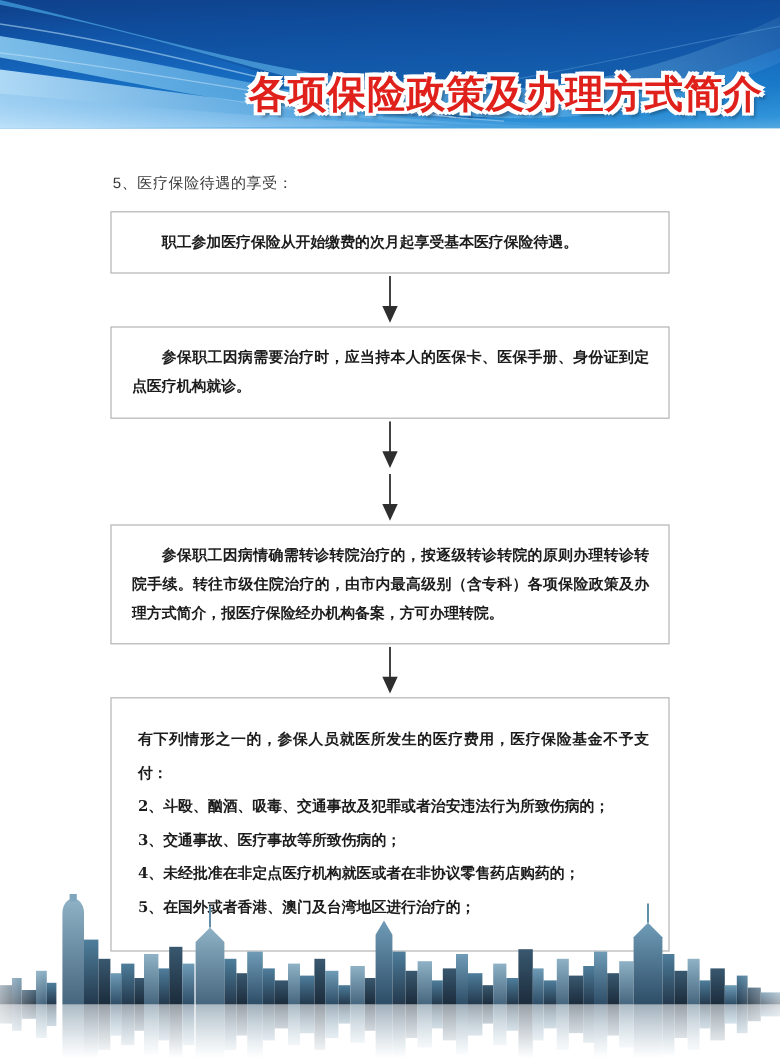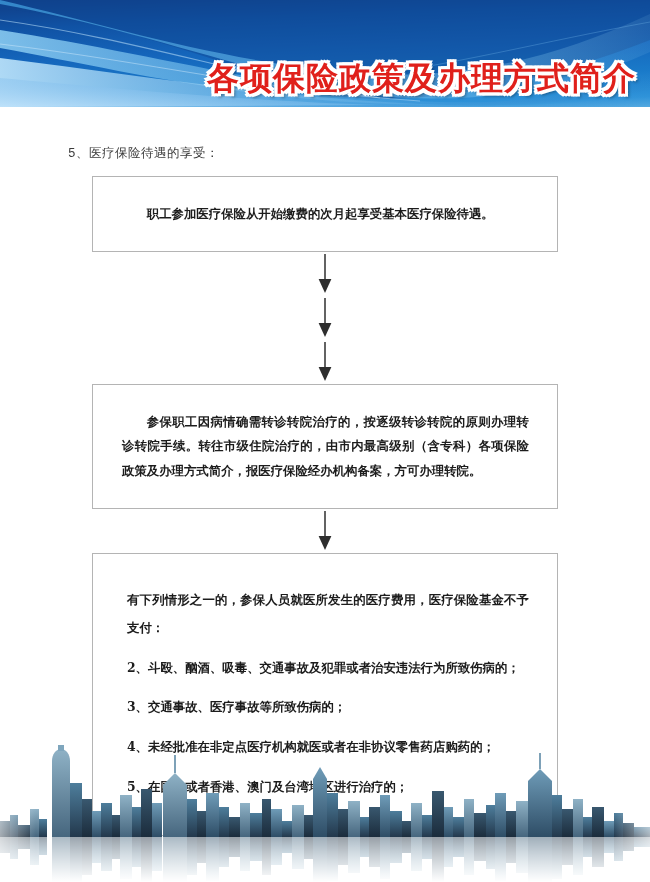--- a/index.html
+++ b/index.html
@@ -69,24 +69,24 @@
 
   
   .content {
     position: absolute;
     left: 0;
     top: 107px;
     width: 650px;
   }
 
   .section-heading {
-    margin: 38px 0 0 68px;
+    margin: 38px 0 0 94px;
     font-size: 12.5px;
     color: #3a3a3a;
-    font-family: Liberation Mono, monospace;
+    font-family: Liberation Sans, sans-serif;
     letter-spacing: 0.5px;
   }
 
   .flow {
     margin: 14px auto 0 auto;
     width: 466px;
   }
 
   .flow-box {
     border: 1px solid #b4b4b4;
@@ -94,21 +94,21 @@
     box-sizing: border-box;
     padding: 13px 16px 13px 17px;
     font-family: "DejaVu Serif", "Liberation Serif", serif;
     font-size: 12.4px;
     line-height: 1.95;
     color: #1c1c1c;
     text-align: justify;
     font-weight: bold;
   }
   .flow-box p {
-    margin: 12px;
+    margin: 0;
     text-indent: 2em;
   }
   .flow-box.list-box {
     padding: 20px 16px 22px 22px;
     line-height: 2.25;
   }
   .flow-box.list-box p {
     text-indent: 0;
   }
 
@@ -184,20 +184,23 @@
         <p>职工参加医疗保险从开始缴费的次月起享受基本医疗保险待遇。</p>
       </div>
 
       <div class="arrow">
         <svg width="14" height="40" viewBox="0 0 14 40">
           <line x1="7" y1="0" x2="7" y2="27" stroke="#3c3c3c" stroke-width="1.6"></line>
           <polygon points="7,39 0.6,25 13.4,25" fill="#2e2e2e"></polygon>
         </svg>
       </div>
 
+      <div class="flow-box">
+        <p>参保职工因病需要治疗时，应当持本人的医保卡、医保手册、身份证到定点医疗机构就诊。</p>
+      </div>
 
       <div class="arrow">
         <svg width="14" height="40" viewBox="0 0 14 40">
           <line x1="7" y1="0" x2="7" y2="27" stroke="#3c3c3c" stroke-width="1.6"></line>
           <polygon points="7,39 0.6,25 13.4,25" fill="#2e2e2e"></polygon>
         </svg>
       </div>
 
 
       <div class="arrow">

